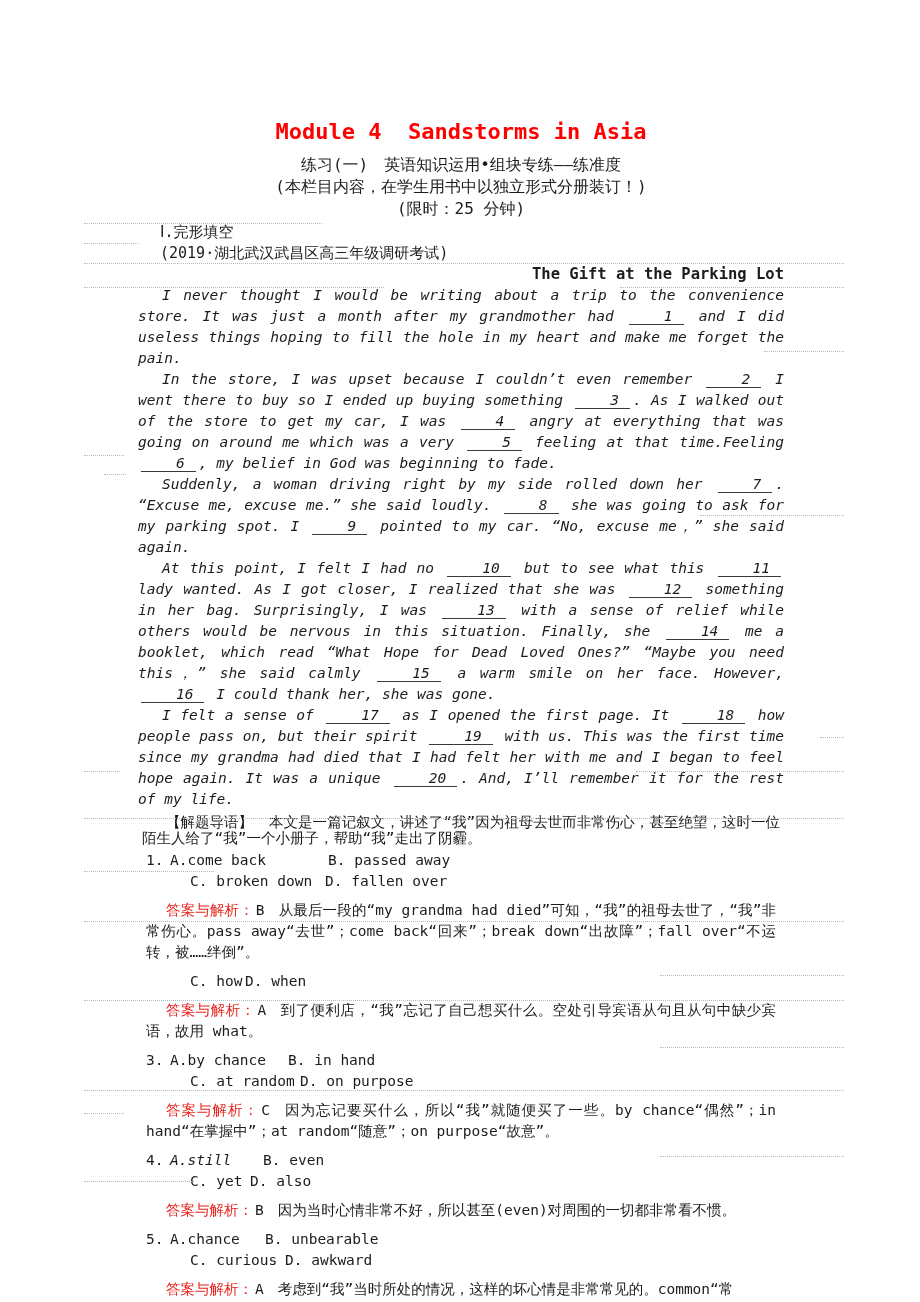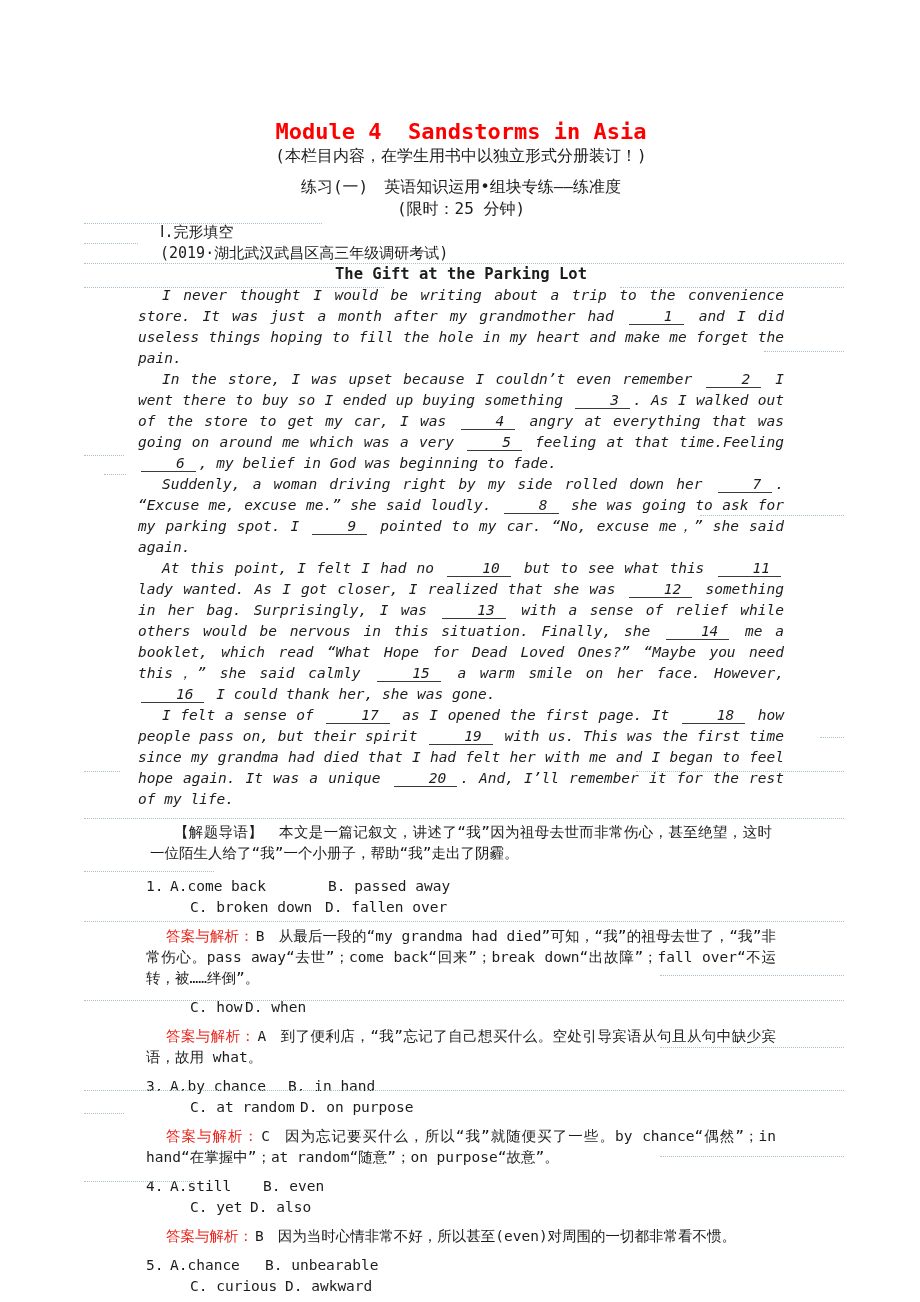--- a/index.html
+++ b/index.html
@@ -30,34 +30,34 @@
   }
   .sub{
     font-size:16px;line-height:22px;text-align:center;
   }
   .sub.first{margin-top:9px;}
   .plain-line{
     font-size:15px;line-height:21px;text-indent:22px;
   }
   .section-label{margin-top:2px;}
   .passage-title{
-    font-size:15.5px;line-height:21px;font-weight:bold;text-align:center;white-space:pre;
+    font-size:15.5px;line-height:21px;font-weight:bold;text-align:right;white-space:pre;
   }
   .para{
     margin:0;font-size:14.5px;line-height:21px;
     text-align:justify;text-indent:24px;font-style:italic;
   }
   .blank{
     display:inline-block;
     padding:0 11px;margin:0 3px;
     border-bottom:1px solid #3a3a3a;
     line-height:16px;
   }
   .guide{
-    margin:12px;font-size:14.5px;line-height:21px;text-align:justify;text-indent:24px;
+    margin:4px;font-size:14.5px;line-height:16px;text-align:justify;text-indent:24px;
   }
   .guide-label{margin-right:16px;}
   .question{font-size:14.5px;line-height:21px;}
   .opt-line{white-space:nowrap;}
   .opt-line.l1{padding-left:8px;}
   .opt-line.l2{padding-left:52px;}
   .qnum{display:inline-block;width:24px;}
   .opt{display:inline-block;}
   .answer{
     margin:8px;font-size:14.5px;line-height:21px;
@@ -71,22 +71,22 @@
     pointer-events:none;
   }
 </style>
 </head>
 <body>
 
 <div class="page">
   <div class="content">
 
     <h1 class="doc-title">Module 4  Sandstorms in Asia</h1>
+    <div class="sub first">练习(一)　英语知识运用•组块专练——练准度</div>
     <div class="sub">(本栏目内容，在学生用书中以独立形式分册装订！)</div>
-    <div class="sub first">练习(一)　英语知识运用•组块专练——练准度</div>
     <div class="sub">(限时：25 分钟)</div>
 
     <div class="plain-line section-label">Ⅰ.完形填空</div>
     <div class="plain-line">(2019·湖北武汉武昌区高三年级调研考试)</div>
     <div class="passage-title">The Gift at the Parking Lot</div>
 
     <div id="passage">
         <p class="para">I never thought I would be writing about a trip to the convenience store. It was just a month after my grandmother had <span class="blank">1</span> and I did useless things hoping to fill the hole in my heart and make me forget the pain.</p>
         <p class="para">In the store, I was upset because I couldn’t even remember <span class="blank">2</span> I went there to buy so I ended up buying something <span class="blank">3</span>. As I walked out of the store to get my car, I was <span class="blank">4</span> angry at everything that was going on around me which was a very <span class="blank">5</span> feeling at that time.Feeling <span class="blank">6</span>, my belief in God was beginning to fade.</p>
         <p class="para">Suddenly, a woman driving right by my side rolled down her <span class="blank">7</span>. “Excuse me, excuse me.” she said loudly. <span class="blank">8</span> she was going to ask for my parking spot. I <span class="blank">9</span> pointed to my car. “No, excuse me，” she said again.</p>
@@ -127,21 +127,21 @@
     <div class="opt-line l2">
       <span class="opt c" style="min-width: 110px;">C. at random</span><span class="opt d">D. on purpose</span>
     </div>
     <p class="answer">
       <span class="ans-label">答案与解析：</span><span class="ans-letter">C</span><span class="ans-text">因为忘记要买什么，所以“我”就随便买了一些。by chance“偶然”；in hand“在掌握中”；at random“随意”；on purpose“故意”。</span>
     </p>
   </div>
 
   <div class="question">
     <div class="opt-line l1">
-      <span class="qnum">4.</span><span class="opt a" style="min-width: 93px;">A.still</span><span class="opt b">B. even</span>
+      <span class="qnum">4.</span><span class="opt a" style="min-width: 93px; font-style: italic;">A.still</span><span class="opt b">B. even</span>
     </div>
     <div class="opt-line l2">
       <span class="opt c" style="min-width: 60px;">C. yet</span><span class="opt d">D. also</span>
     </div>
     <p class="answer">
       <span class="ans-label">答案与解析：</span><span class="ans-letter">B</span><span class="ans-text">因为当时心情非常不好，所以甚至(even)对周围的一切都非常看不惯。</span>
     </p>
   </div>
 
   <div class="question">

